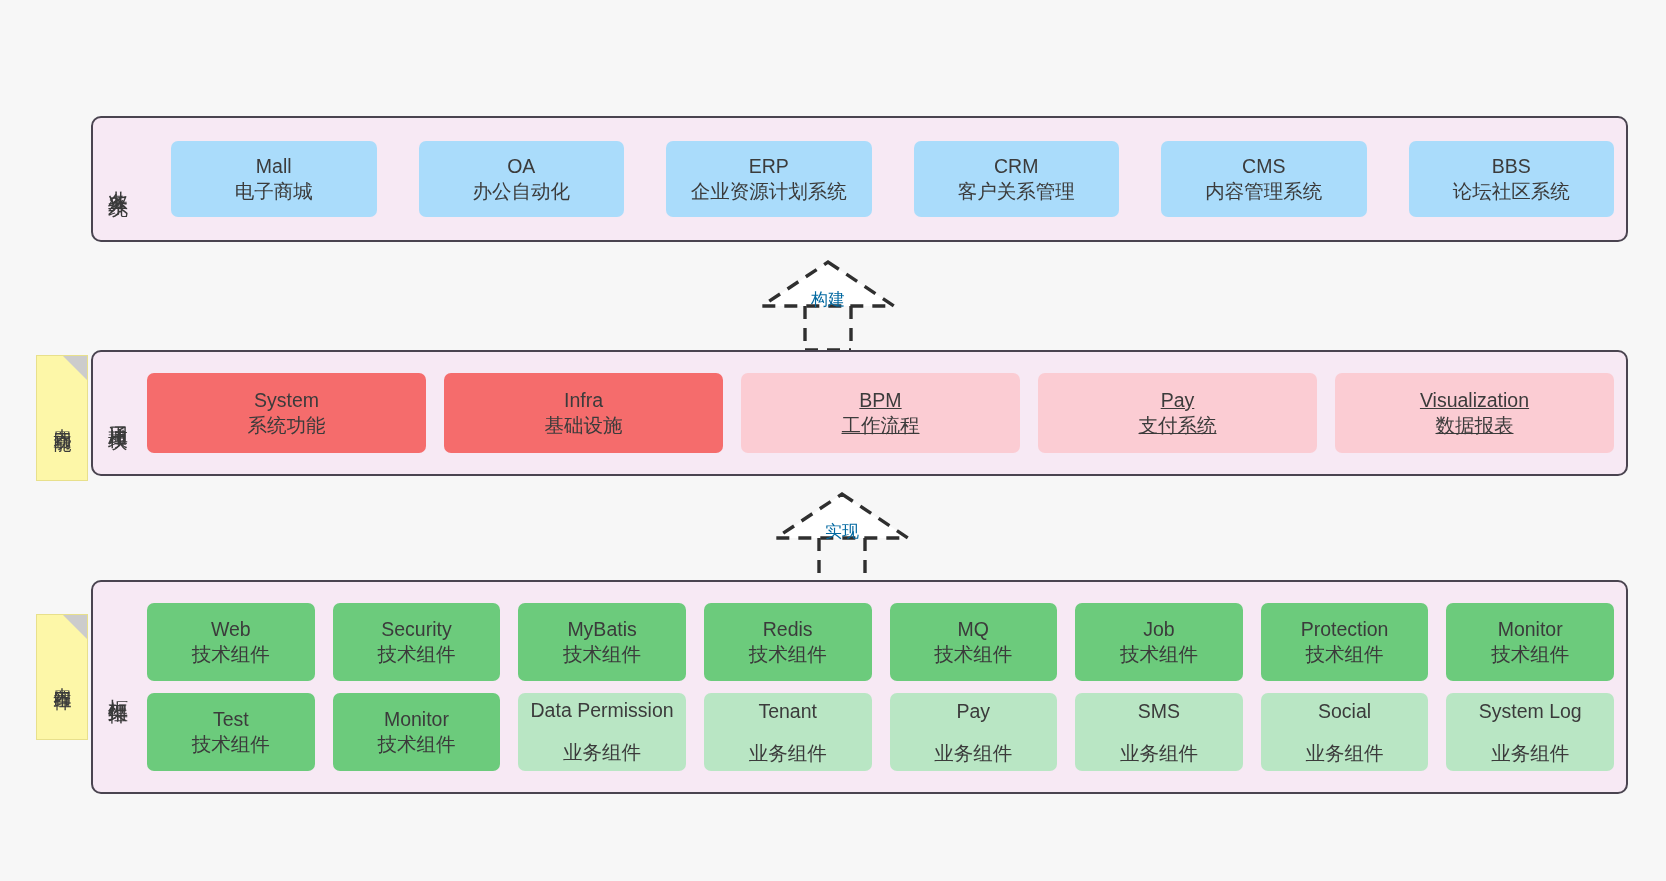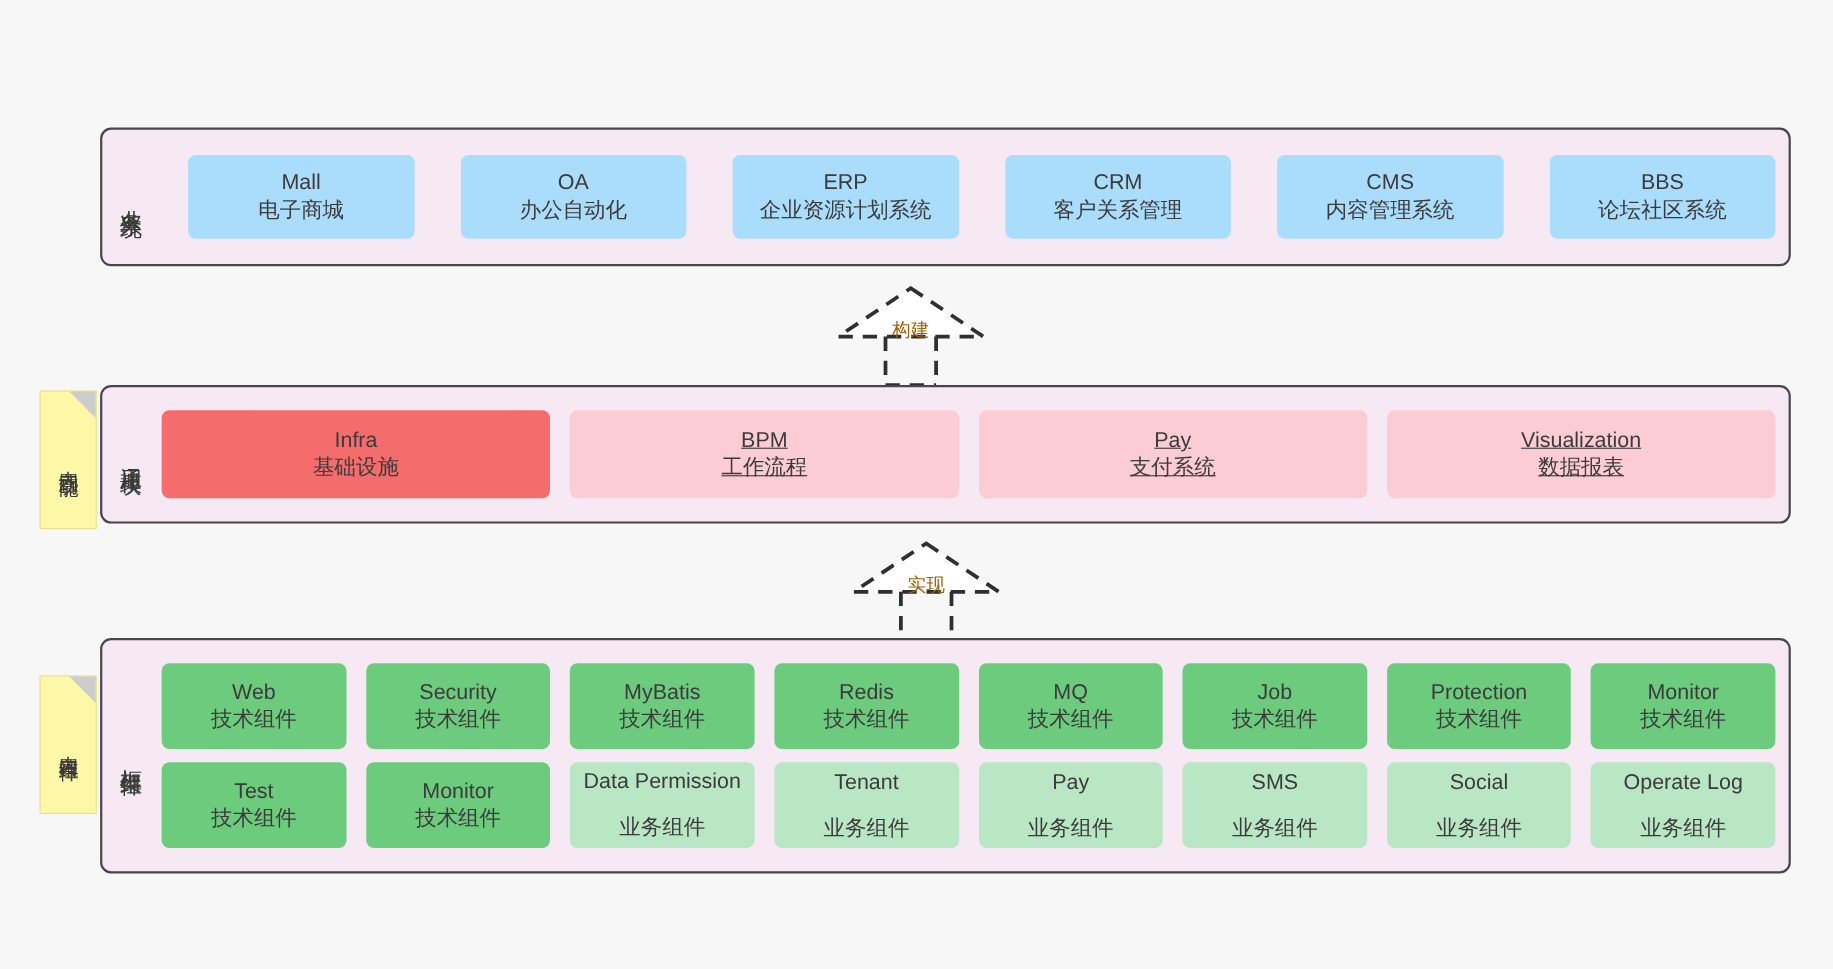--- a/index.html
+++ b/index.html
@@ -106,21 +106,21 @@
   }
 
   
   .arrow { position: absolute; }
   .arrow svg { display: block; overflow: visible; }
   .arrow .arrow-label {
     position: absolute;
     left: 50%;
     transform: translateX(-50%);
     font-size: 17px;
-    color: #a16207;
+    color: #0369a1;
     background: transparent;
     white-space: nowrap;
     user-select: none;
   }
 </style>
 </head>
 <body>
 
 <div id="stage">
 
@@ -178,20 +178,24 @@
   <div class="note" style="left:36px; top:355px; height:126px;">
     <span class="fold"></span>
     <span>内置功能</span>
   </div>
 
   <div class="layer" id="layer-modules" style="left:91px; top:350px; width:1537px; height:126px;">
     <div class="layer-title">通用模块</div>
     <div class="layer-body">
       <div class="row">
 
+        <div class="card c-red">
+          <div class="en">System</div>
+          <div class="cn">系统功能</div>
+        </div>
 
         <div class="card c-red">
           <div class="en">Infra</div>
           <div class="cn">基础设施</div>
         </div>
 
         <div class="card c-pink">
           <div class="en">BPM</div>
           <div class="cn">工作流程</div>
         </div>
@@ -288,21 +292,21 @@
         </div>
         <div class="card c-lightgreen">
           <div class="en">SMS</div>
           <div class="cn">业务组件</div>
         </div>
         <div class="card c-lightgreen">
           <div class="en">Social</div>
           <div class="cn">业务组件</div>
         </div>
         <div class="card c-lightgreen">
-          <div class="en">Operate Log</div>
+          <div class="en">System Log</div>
           <div class="cn">业务组件</div>
         </div>
       </div>
 
     </div>
   </div>
 
 </div>
 
 </body></html>

